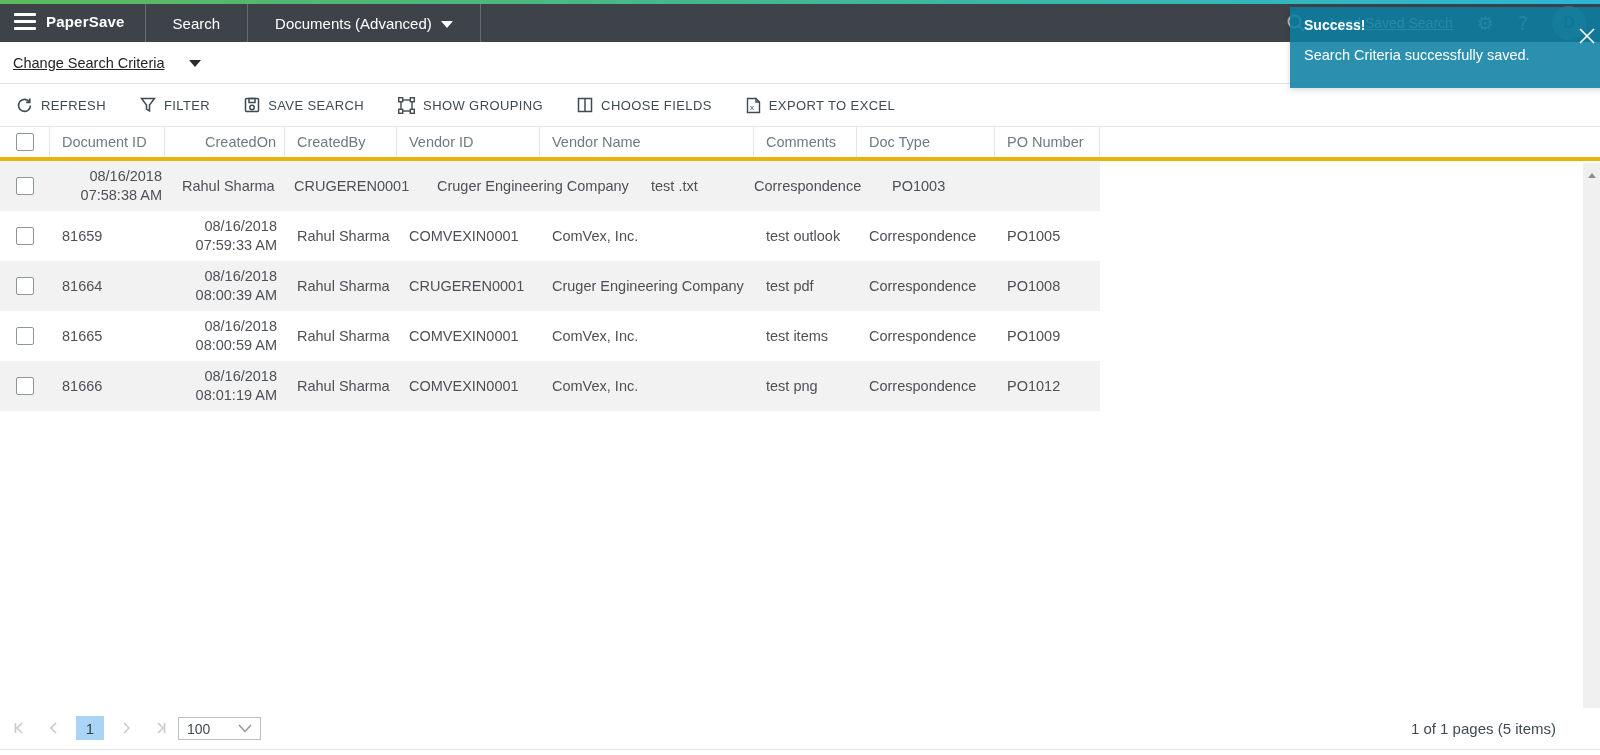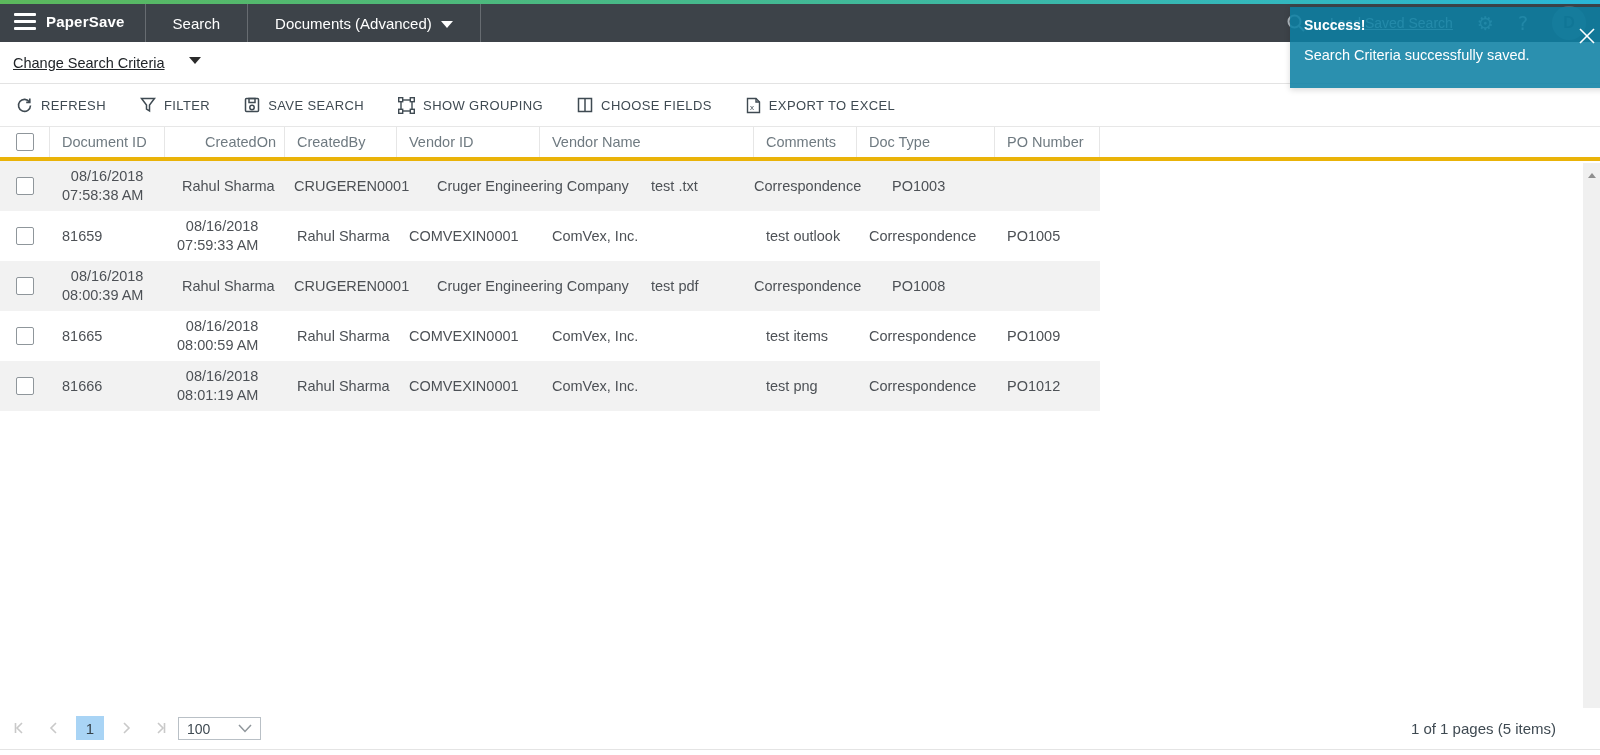--- a/index.html
+++ b/index.html
@@ -21,21 +21,21 @@
   .nav-item { display:flex; align-items:center; gap:9px; padding:0 27px; font-size:15px; cursor:pointer; }
   .caret-down { width:0; height:0; border-left:6px solid transparent; border-right:6px solid transparent; border-top:7px solid #fff; margin-top:2px; }
   .nav-right { position:absolute; right:0; top:0; height:38px; display:flex; align-items:center; gap:24px; padding-right:14px; color:#b9c2c8; }
   .search-glyph { display:inline-flex; }
   .load-saved { font-size:14px; text-decoration:underline; color:#c2cbd1; cursor:pointer; }
   .gear-glyph,.help-glyph { font-size:19px; color:#aeb7bd; cursor:pointer; font-family:"DejaVu Sans",sans-serif; }
   .avatar { width:34px; height:34px; border-radius:50%; background:#59646d; color:#2e3a42; font-weight:bold; font-size:16px; display:flex; align-items:center; justify-content:center; cursor:pointer; }
 
   
   .subheader { height:42px; background:#fff; border-bottom:1px solid #e3e3e3; display:flex; align-items:center; padding-left:13px; }
-  .change-criteria { display:flex; align-items:flex-start; gap:24px; cursor:pointer; }
+  .change-criteria { display:flex; align-items:center; gap:24px; cursor:pointer; }
   .change-criteria .lbl { font-size:14.5px; color:#212529; text-decoration:underline; }
   .change-criteria .caret { width:0; height:0; border-left:6px solid transparent; border-right:6px solid transparent; border-top:7px solid #2b2b2b; margin-top:2px; }
 
   
   .toolbar { height:42px; display:flex; align-items:center; gap:34px; padding-left:16px; }
   .tool-btn { display:flex; align-items:center; gap:8px; color:#3f4a52; font-size:13px; letter-spacing:.4px; cursor:pointer; white-space:nowrap; }
   .tool-btn svg { stroke:#3f4a52; }
 
   
   .grid { position:relative; }
@@ -50,21 +50,21 @@
   .col-createdby { width:112px; }
   .col-vendorid { width:143px; }
   .col-vendorname { width:214px; }
   .col-comments { width:103px; }
   .col-doctype { width:138px; }
   .col-ponumber { width:105px; }
 
   .grid-row { display:flex; align-items:center; width:1100px; height:50px; font-size:14.5px; color:#4d5156; }
   .grid-row.striped { background:#f2f2f2; }
   .gr-cell { padding-left:12px; display:flex; align-items:center; height:100%; }
-  .gr-cell.right { padding-right:8px; text-align:right; }
+  .gr-cell.right { justify-content:flex-end; padding-right:8px; text-align:right; }
   .createdon-lines { text-align:right; line-height:1.32; }
   .gr-cell.center { justify-content:center; padding-left:0; }
 
   
   .vscroll { position:absolute; right:0; top:163px; width:17px; height:560px; background:#f0f0f0; }
   .vs-arrow { position:absolute; left:0; width:17px; height:17px; display:flex; align-items:center; justify-content:center; cursor:pointer; }
   .vs-up { top:4px; } .vs-down { bottom:4px; }
   .tri-up { width:0; height:0; border-left:4px solid transparent; border-right:4px solid transparent; border-bottom:5px solid #8f8f8f; }
   .tri-down { width:0; height:0; border-left:4px solid transparent; border-right:4px solid transparent; border-top:5px solid #8f8f8f; }
 
@@ -233,20 +233,21 @@
       <div class="gr-cell col-vendorname">ComVex, Inc.</div>
       <div class="gr-cell col-comments">test outlook</div>
       <div class="gr-cell col-doctype">Correspondence</div>
       <div class="gr-cell col-ponumber">PO1005</div>
     </div>
 
     <div class="grid-row striped">
       <div class="gr-cell col-check center">
           <div class="checkbox"></div>
         </div>
+      <div class="gr-cell col-docid">81664</div>
       <div class="gr-cell col-createdon right">
           <div class="createdon-lines">
             <div>08/16/2018</div>
             <div>08:00:39 AM</div>
           </div>
         </div>
       <div class="gr-cell col-createdby">Rahul Sharma</div>
       <div class="gr-cell col-vendorid">CRUGEREN0001</div>
       <div class="gr-cell col-vendorname">Cruger Engineering Company</div>
       <div class="gr-cell col-comments">test pdf</div>

